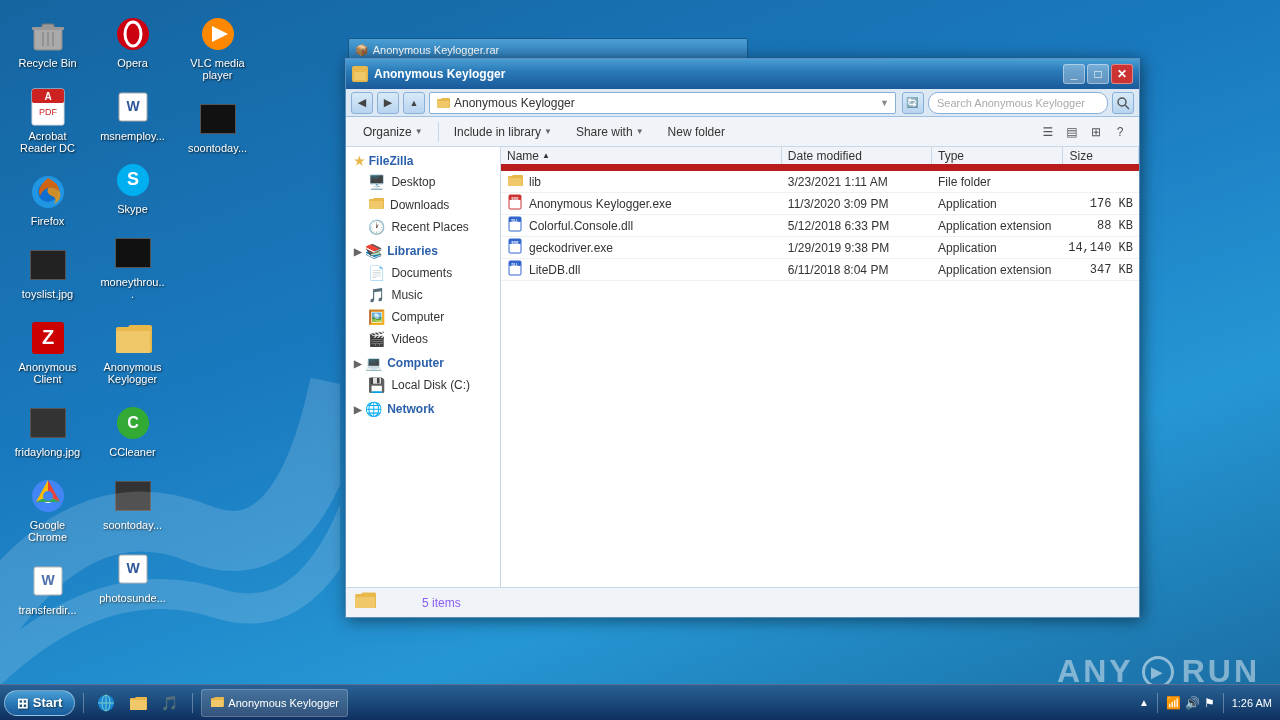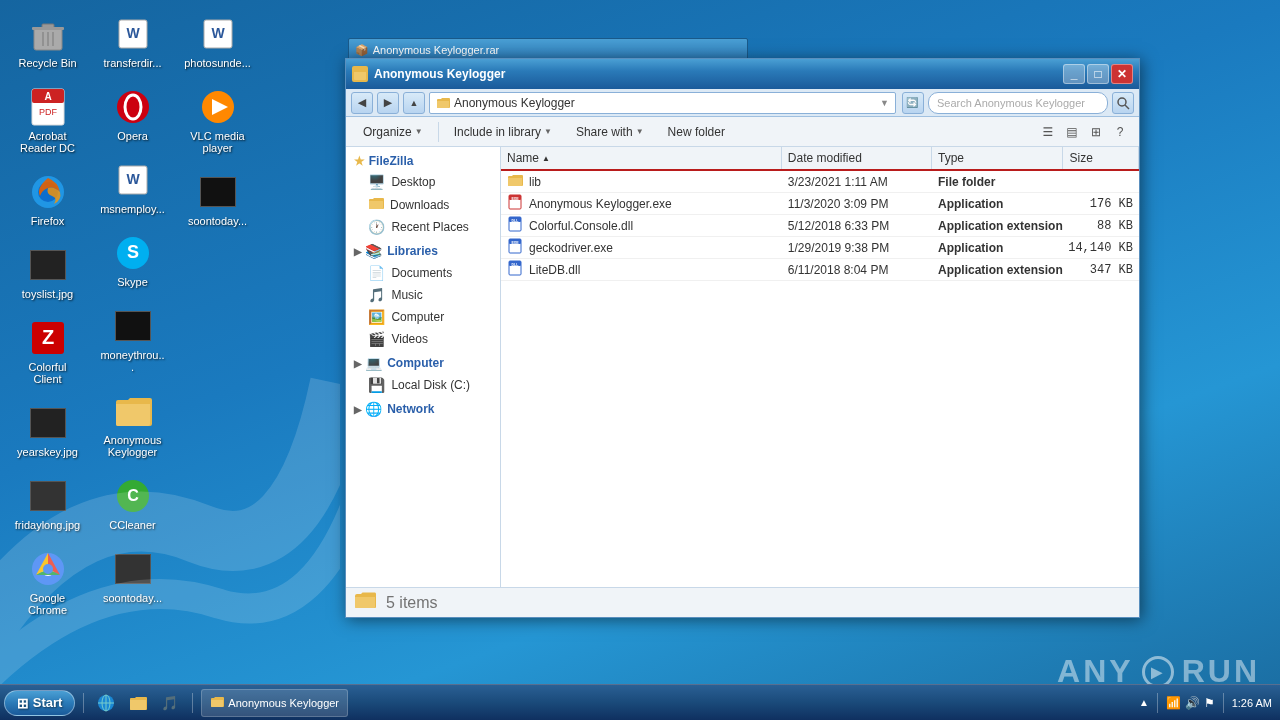--- a/index.html
+++ b/index.html
@@ -376,21 +376,21 @@
       flex: 1;
       background: white;
       overflow-y: auto;
     }
 
     
     .col-headers {
       display: flex;
       align-items: center;
       background: #f0f4f8;
-      border-bottom: 2px solid #b91c1c;
+      border-bottom: 7px solid #b91c1c;
       height: 24px;
       position: sticky;
       top: 0;
     }
     .col-header {
       display: flex;
       align-items: center;
       padding: 0 6px;
       font-size: 12px;
       color: #333;
@@ -419,40 +419,40 @@
       font-size: 12px;
       color: #333;
       overflow: hidden;
       white-space: nowrap;
     }
     .file-cell-name {
       width: 300px;
       gap: 6px;
     }
     .file-cell-date { width: 160px; text-align: center; }
-    .file-cell-type { width: 140px; font-weight: bold; }
+    .file-cell-type { width: 140px; }
     .file-cell-size { width: 80px; justify-content: flex-end; font-family: Liberation Mono, monospace; }
 
     .file-icon { font-size: 14px; }
     .folder-file-icon { color: #e8b84b; }
     .exe-icon { color: #cc3333; }
     .dll-icon { color: #3366cc; }
 
     
     .status-bar {
       display: flex;
       align-items: center;
       background: #f0f4f8;
       border-top: 1px solid #c8d8e8;
       padding: 3px 8px;
       height: 30px;
       gap: 10px;
     }
     .status-icon { color: #e8b84b; font-size: 20px; }
-    .status-text { font-size: 16px; color: #737373; }
+    .status-text { font-size: 12px; color: #8b5cf6; margin-left: 36px; }
 
     
     .view-options {
       display: flex;
       gap: 2px;
       margin-left: auto;
     }
     .view-btn {
       width: 22px;
       height: 22px;
@@ -550,29 +550,23 @@
       <span class="icon-label">toyslist.jpg</span>
     </div>
 
     <div class="desktop-icon">
       <div class="icon-img">
         <svg width="36" height="36" viewBox="0 0 36 36">
           <rect x="2" y="2" width="32" height="32" rx="3" fill="#cc0000"></rect>
           <text x="18" y="24" text-anchor="middle" fill="white" font-size="20" font-weight="bold">Z</text>
         </svg>
       </div>
-      <span class="icon-label">Colorful Client</span>
-    </div>
-
-    <div class="desktop-icon">
-      <div class="icon-img">
-        <div style="width:36px;height:30px;background:#222;border:1px solid #555;"></div>
-      </div>
-      <span class="icon-label">yearskey.jpg</span>
-    </div>
+      <span class="icon-label">Anonymous Client</span>
+    </div>
+
 
     <div class="desktop-icon">
       <div class="icon-img">
         <div style="width:36px;height:30px;background:#333;border:1px solid #555;"></div>
       </div>
       <span class="icon-label">fridaylong.jpg</span>
     </div>
 
     <div class="desktop-icon">
       <div class="icon-img">

